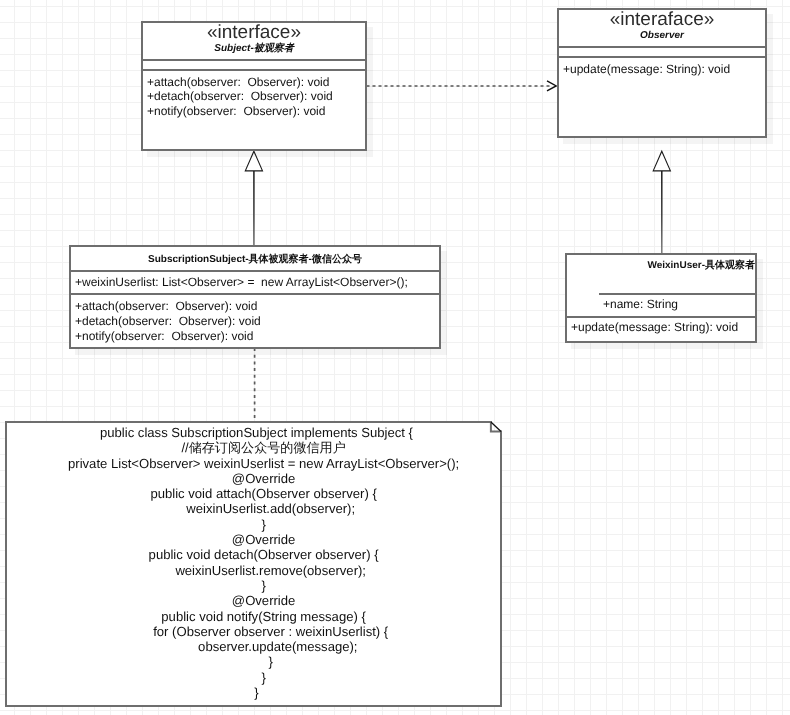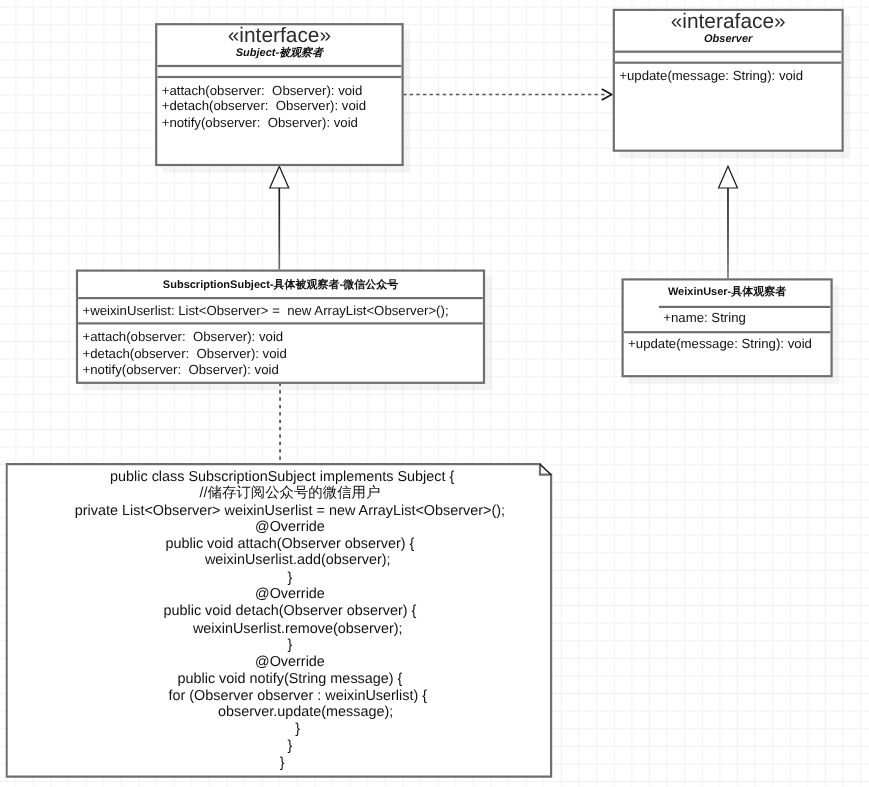--- a/index.html
+++ b/index.html
@@ -93,21 +93,21 @@
       <div class="row">+weixinUserlist: List&lt;Observer&gt; =  new ArrayList&lt;Observer&gt;();</div>
     </div>
     <div class="sec" style="padding-top:4px;">
       <div class="row">+attach(observer:  Observer): void</div>
       <div class="row">+detach(observer:  Observer): void</div>
       <div class="row">+notify(observer:  Observer): void</div>
     </div>
   </div>
 
   <div class="uml" style="left:565px;top:253px;width:192px;height:90px;">
-    <div class="hdr" style="height:23px;padding-top:2px;">
+    <div class="hdr" style="height:38px;padding-top:2px;text-align:right;">
       <div class="cname">WeixinUser-具体观察者</div>
     </div>
     <div class="sec" style="height:23px;padding-top:2px;margin-left:32px;">
       <div class="row">+name: String</div>
     </div>
     <div class="sec" style="padding-top:2px;">
       <div class="row">+update(message: String): void</div>
     </div>
   </div>
 

